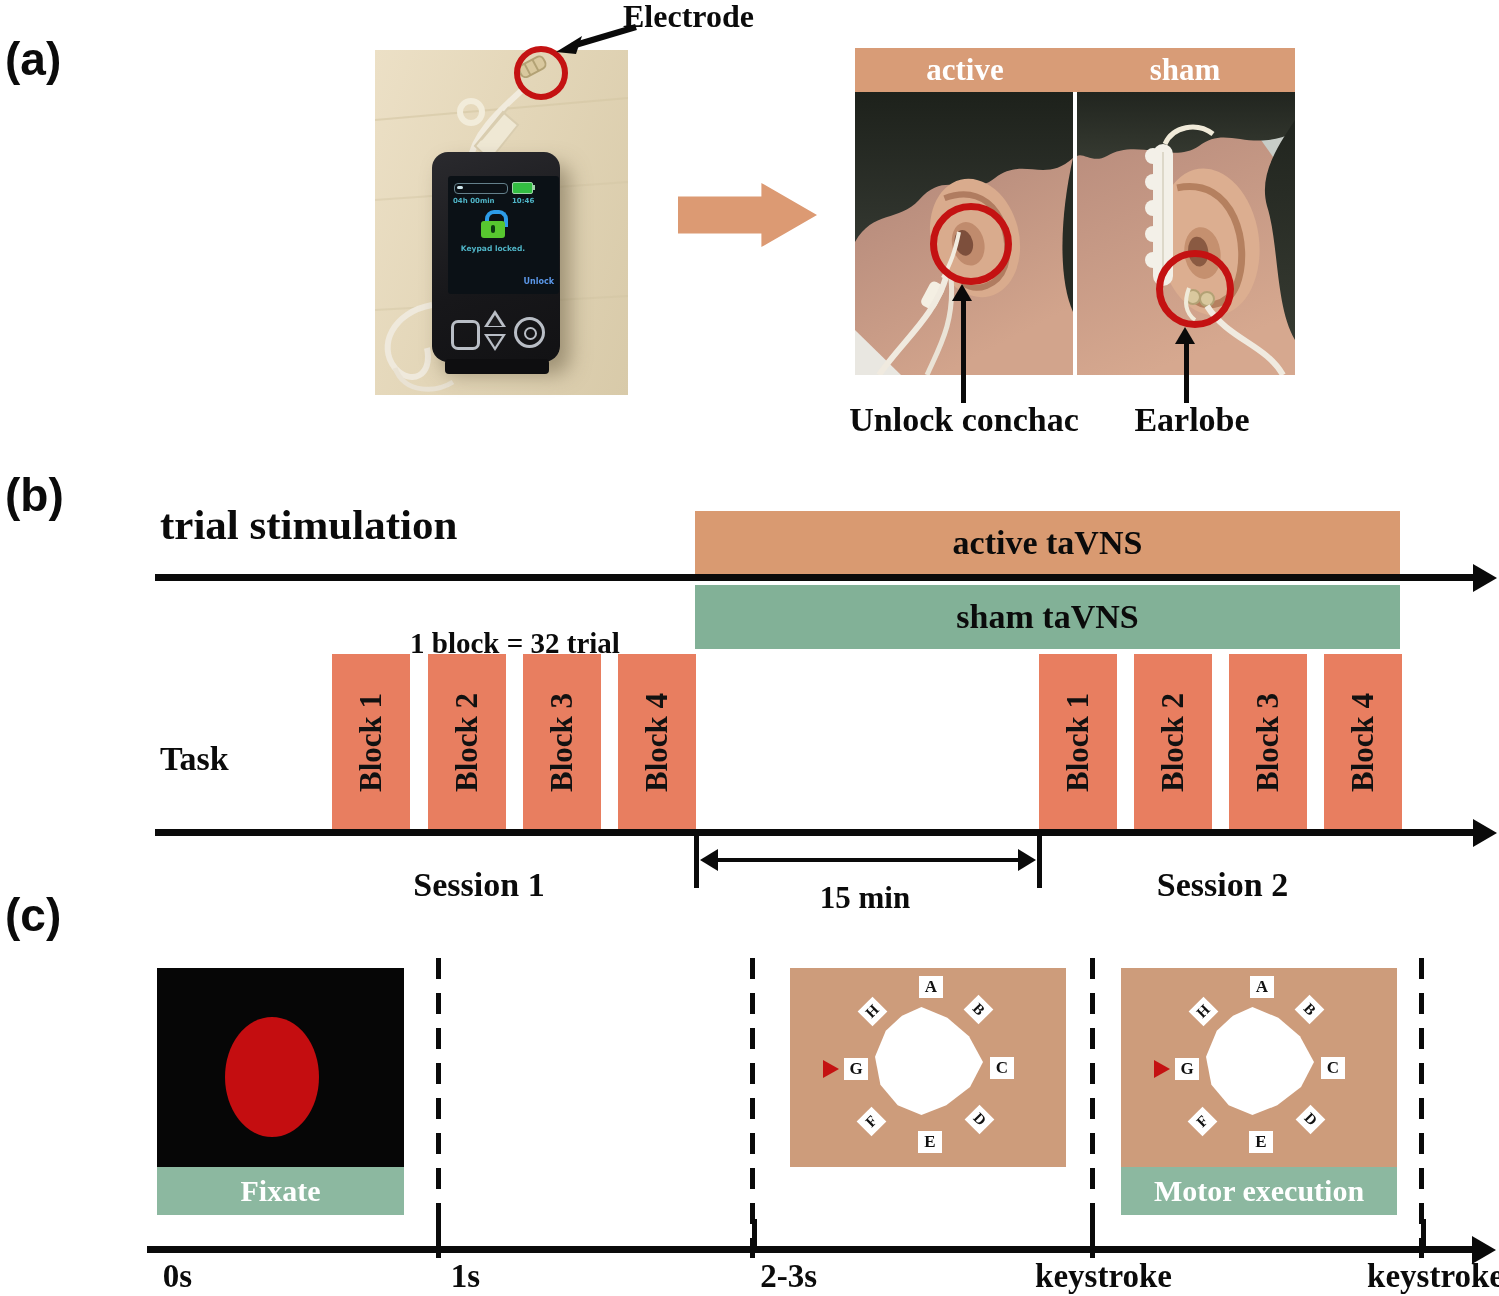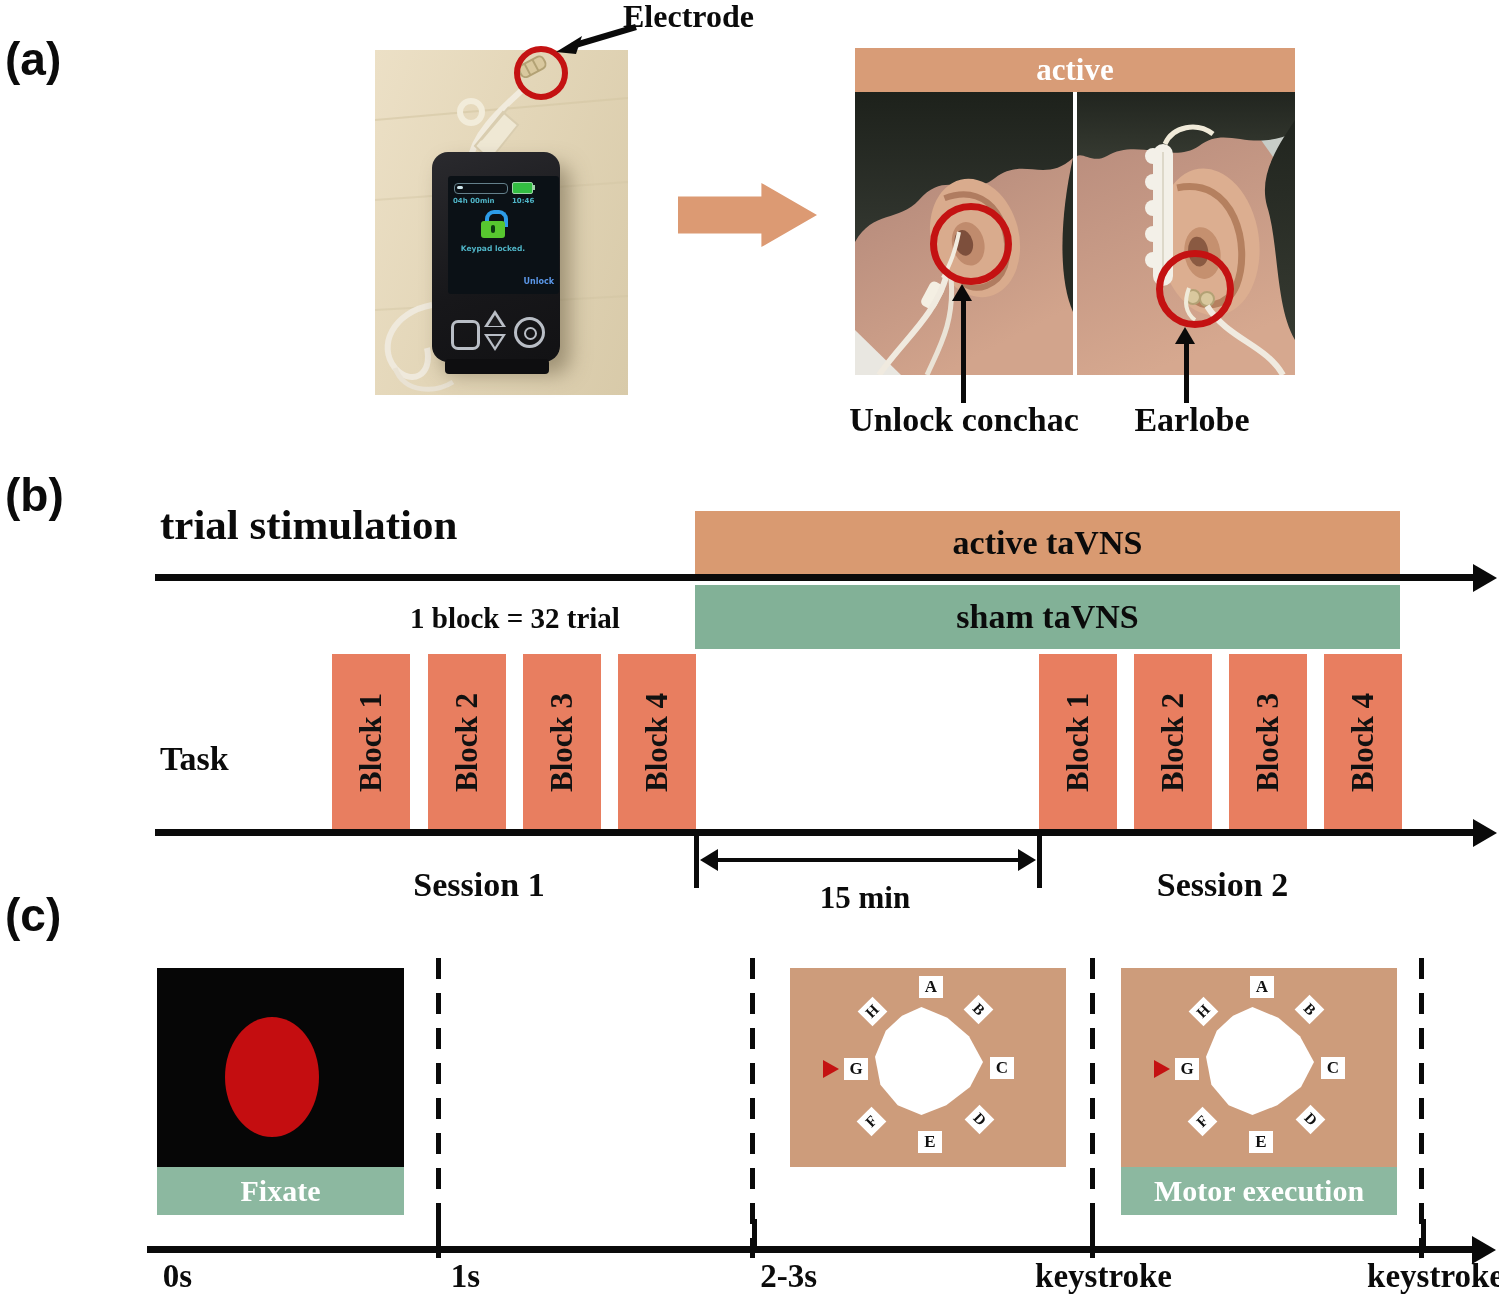--- a/index.html
+++ b/index.html
@@ -103,20 +103,21 @@
   <div class="serif abs" style="left:623px;top:-2px;font-size:32px;">Electrode</div>
   <svg class="abs" style="left:548px;top:20px;" width="92" height="42" viewBox="0 0 92 42">
     <line x1="88" y1="7" x2="24" y2="26" stroke="#0a0a0a" stroke-width="6"></line>
     <polygon points="8,32 34,16 28,34" fill="#0a0a0a"></polygon>
   </svg>
 
   <div class="abs" style="left:678px;top:183px;width:139px;height:64px;background:#dc9a73;clip-path:polygon(0% 21%,60% 21%,60% 0%,100% 50%,60% 100%,60% 79%,0% 79%);"></div>
 
   <div class="abs ctr" style="left:855px;top:48px;width:440px;height:44px;background:#d89c77;">
     <div class="serif" style="width:50%;text-align:center;font-size:31px;color:#fff;">active</div>
+    <div class="serif" style="width:50%;text-align:center;font-size:31px;color:#fff;">sham</div>
   </div>
 
   <div class="abs" style="left:855px;top:92px;width:218px;height:283px;">
     <svg width="218" height="283" viewBox="0 0 218 283">
       <defs>
         <linearGradient id="skinL" x1="0" y1="0" x2="0.4" y2="1">
           <stop offset="0" stop-color="#a97f74"></stop>
             <stop offset="1" stop-color="#d2a48c"></stop>
         </linearGradient>
         <linearGradient id="hairL" x1="0" y1="0" x2="0" y2="1">
@@ -198,21 +199,21 @@
     <span>active taVNS</span>
   </div>
 
   <div class="abs hline" style="left:155px;top:574px;width:1320px;"></div>
   <div class="abs ah-right" style="left:1473px;top:564px;"></div>
 
   <div class="abs bar" style="left:695px;top:585px;width:705px;height:64px;background:#82b197;">
     <span>sham taVNS</span>
   </div>
 
-  <div class="serif abs ctr" style="left:380px;top:602px;width:270px;font-size:29px;">1 block = 32 trial</div>
+  <div class="serif abs ctr" style="left:380px;top:627px;width:270px;font-size:29px;">1 block = 32 trial</div>
   <div class="serif abs" style="left:160px;top:740px;font-size:34px;">Task</div>
 
   <div class="block" style="left:332px;top:654px;">
       <span>Block 1</span>
     </div>
   <div class="block" style="left:428px;top:654px;">
       <span>Block 2</span>
     </div>
   <div class="block" style="left:523px;top:654px;">
       <span>Block 3</span>

